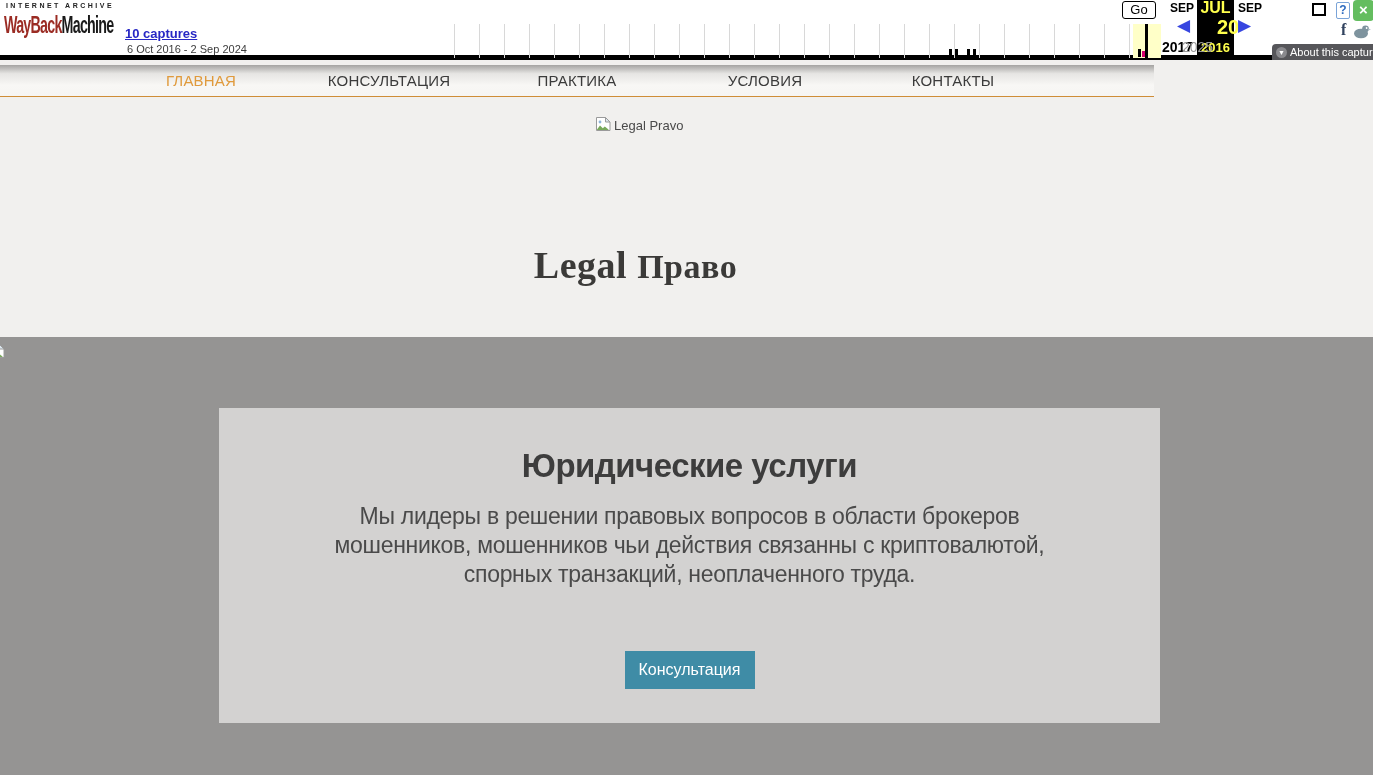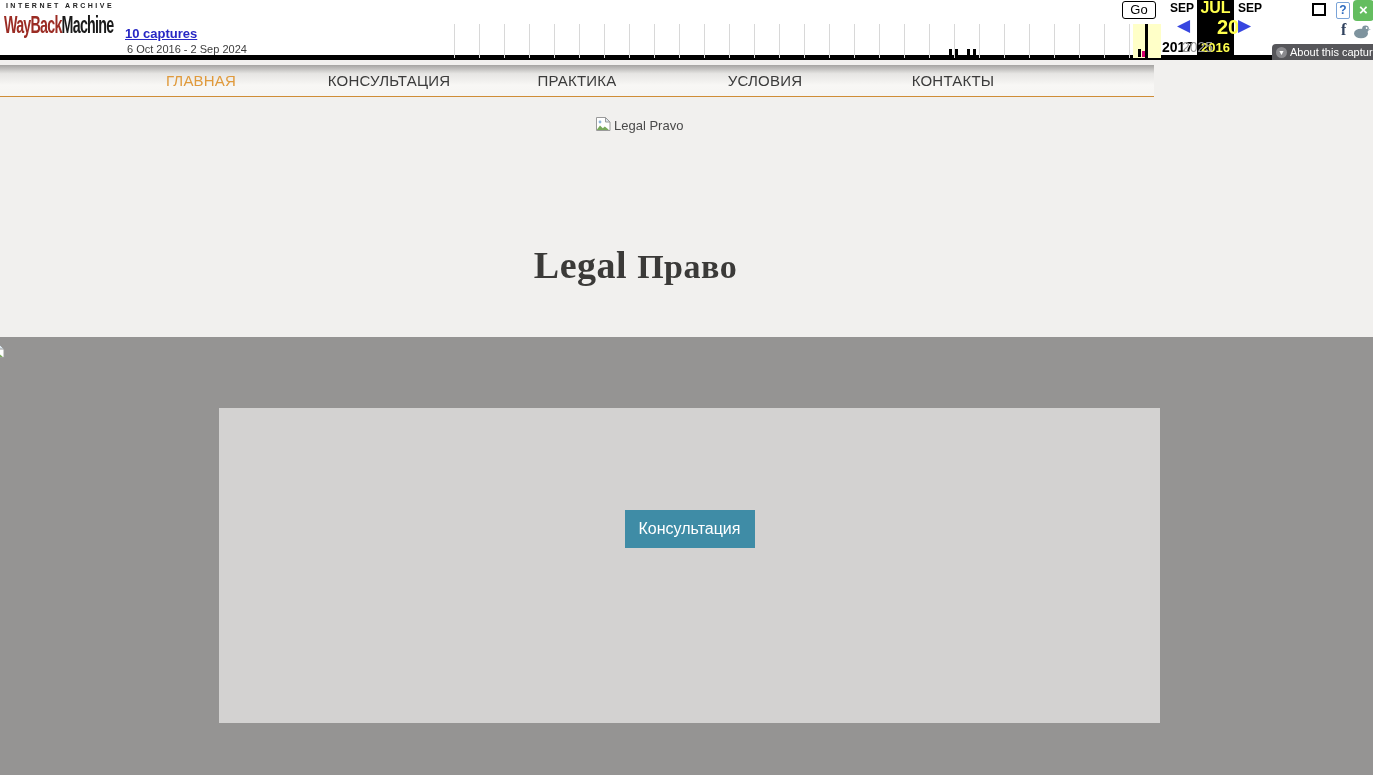--- a/index.html
+++ b/index.html
@@ -211,15 +211,17 @@
   <span class="hero-broken">
     <svg width="17" height="16" viewBox="0 0 17 16">
       <path d="M1.5 1.5 h9 l4.5 4.5 v8.5 h-13.5 z" fill="#fff" stroke="#9a9a9a"></path>
       <path d="M10.5 1.5 l4.5 4.5 h-4.5 z" fill="#dce7ef" stroke="#9a9a9a"></path>
       <circle cx="5" cy="6" r="1.4" fill="#8fb4d9"></circle>
       <path d="M2 13.5 l3 -4 2.8 2.8 2 -1.8 3.7 3 v0.5 h-11.5 z" fill="#79a95c"></path>
     </svg>
   </span>
 
   <div class="hero-card">
+    <div class="hero-heading">Юридические услуги</div>
+    <p class="hero-body">Мы лидеры в решении правовых вопросов в области брокеров мошенников, мошенников чьи действия связанны с криптовалютой, спорных транзакций, неоплаченного труда.</p>
     <button class="hero-button">Консультация</button>
   </div>
 </div>
 
 </body></html>

